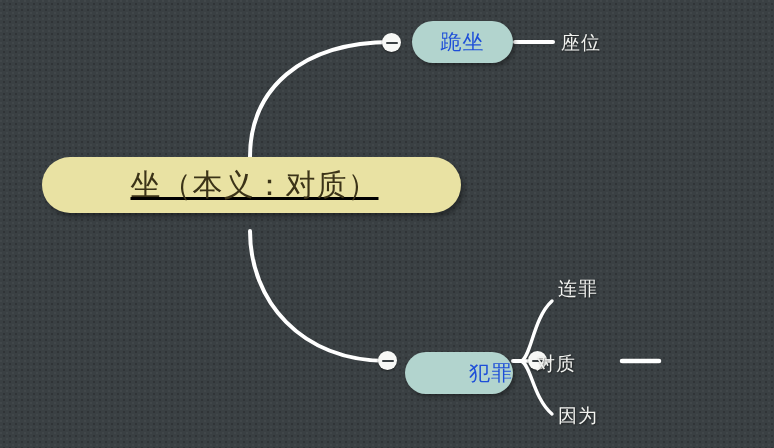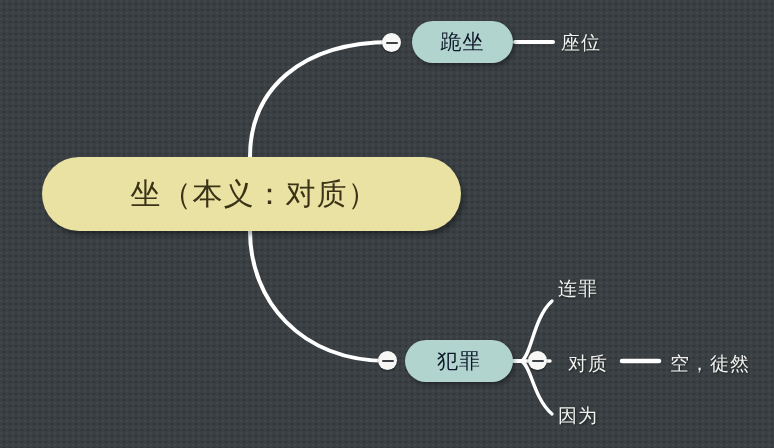--- a/index.html
+++ b/index.html
@@ -42,67 +42,69 @@
     align-items: center;
     justify-content: center;
     box-sizing: border-box;
     white-space: nowrap;
   }
 
   #node-root {
     left: 42px;
     top: 157px;
     width: 419px;
-    height: 74px;
+    height: 56px;
     background: #e9e2a3;
     border-radius: 37px;
     box-shadow: 3px 4px 5px rgba(0,0,0,0.35);
+    text-decoration: underline;
   }
   #node-root .node-label {
     font-size: 30px;
     color: #3b3318;
     letter-spacing: 1px;
     padding-left: 6px;
   }
 
   .node-branch {
     background: #b2d4ce;
     border-radius: 21px;
     box-shadow: 2px 3px 4px rgba(0,0,0,0.32);
     height: 42px;
   }
   .node-branch .node-label {
     font-size: 21px;
-    color: #0f172a;
+    color: #1d4ed8;
     letter-spacing: 1px;
   }
 
   #node-guizuo {
     left: 412px;
     top: 21px;
     width: 101px;
   }
   #node-fanzui {
     left: 405px;
-    top: 340px;
+    top: 352px;
     width: 108px;
+    justify-content: flex-end;
   }
 
   
   .leaf-label {
     position: absolute;
     color: #f2f3f0;
     font-size: 19px;
     letter-spacing: 1px;
     text-shadow: 1px 1px 2px rgba(0,0,0,0.55);
     white-space: nowrap;
   }
   #leaf-zuowei   { left: 561px; top: 30px; }
   #leaf-lianzui  { left: 558px; top: 276px; }
-  #leaf-duizhi   { left: 568px; top: 351px; }
+  #leaf-duizhi   { left: 536px; top: 351px; }
   #leaf-yinwei   { left: 558px; top: 403px; font-family: Liberation Serif, serif; }
   #leaf-kongturan{ left: 670px; top: 351px; }
 
   
   .toggle {
     position: absolute;
     width: 19px;
     height: 19px;
     border-radius: 50%;
     background: #f7f8f6;
@@ -163,15 +165,14 @@
   <div class="toggle" id="toggle-fanzui">
     <span class="minus-bar"></span>
   </div>
   <div class="toggle" id="toggle-fanzui-children">
     <span class="minus-bar"></span>
   </div>
 
   <div class="leaf-label" id="leaf-lianzui">连罪</div>
   <div class="leaf-label" id="leaf-duizhi">对质</div>
   <div class="leaf-label" id="leaf-yinwei">因为</div>
-  <div class="leaf-label" id="leaf-kongturan">空，徒然</div>
 
 </div>
 
 </body></html>

